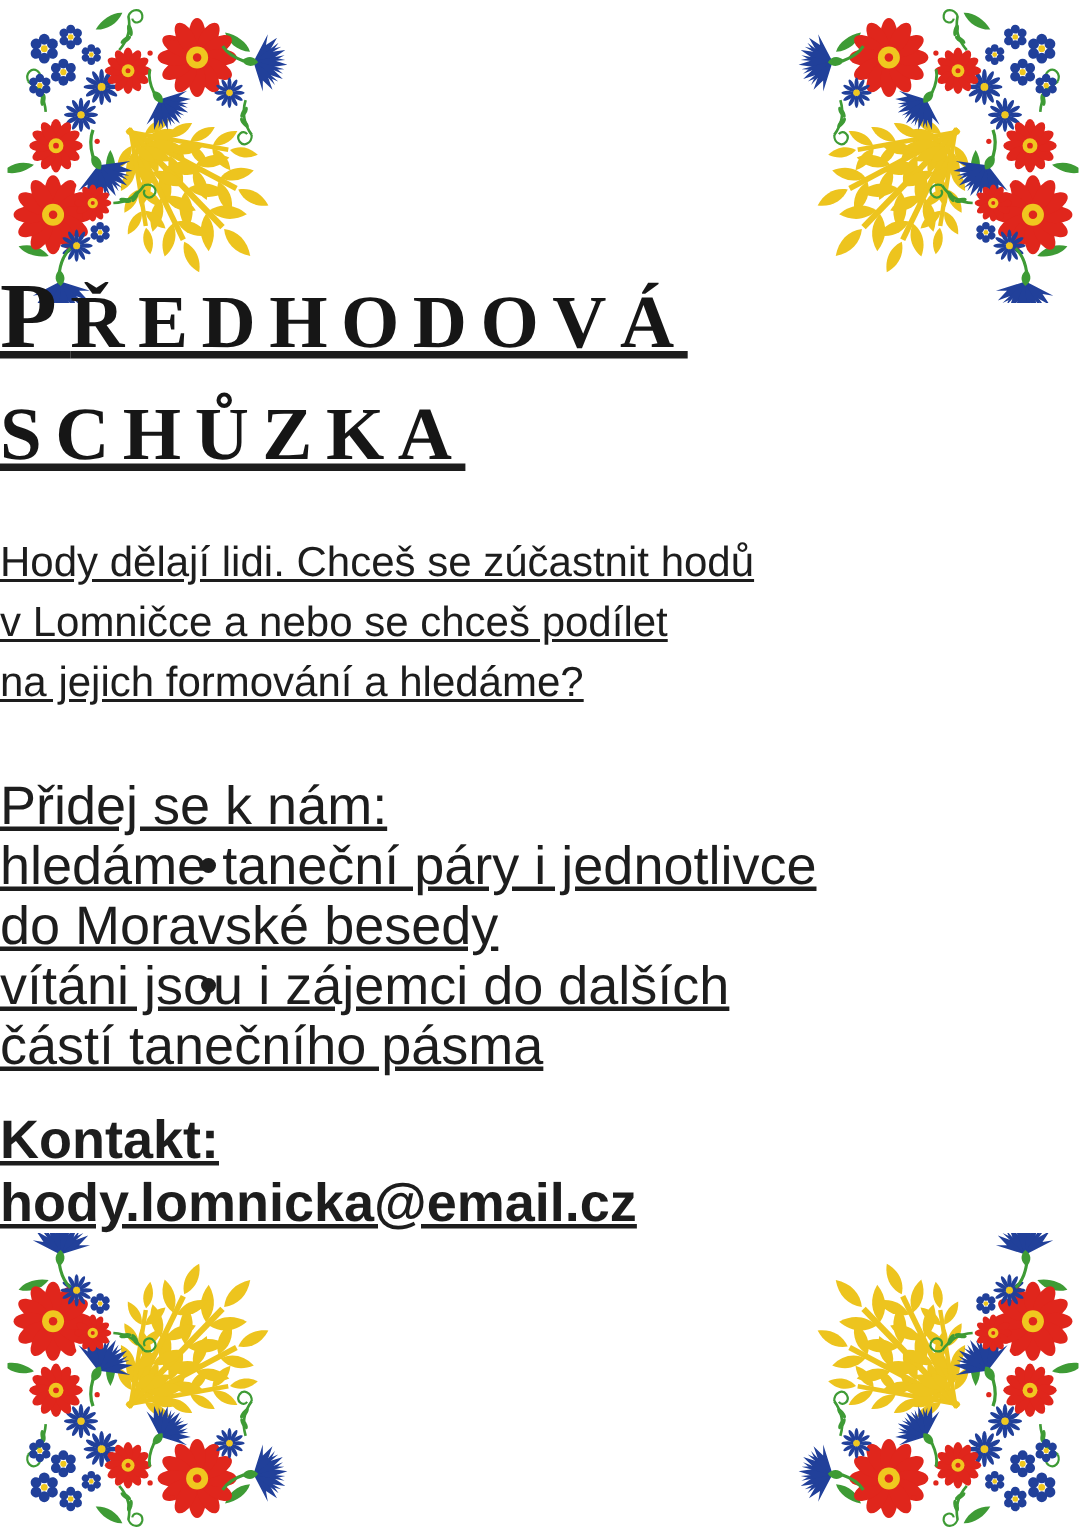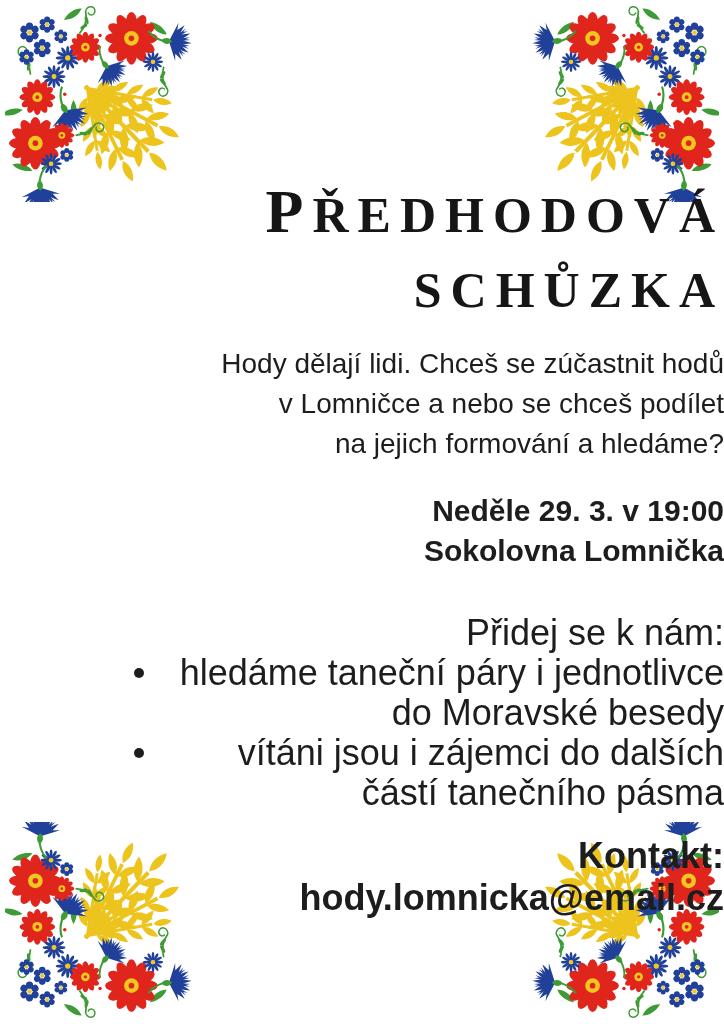--- a/index.html
+++ b/index.html
@@ -32,35 +32,36 @@
     pointer-events: none;
   }
   .corner.tl { top: 6px;    left: 5px; }
   .corner.tr { top: 6px;    right: 5px;  transform: scaleX(-1); }
   .corner.bl { bottom: 6px; left: 5px;   transform: scaleY(-1); }
   .corner.br { bottom: 6px; right: 5px;  transform: scale(-1,-1); }
   
   .content {
     position: absolute;
     inset: 0;
-    text-align: right;
+    text-align: left;
+    text-decoration: underline;
   }
   .title {
     margin-top: 174px;
     font-family: "Liberation Serif", serif;
     font-weight: 700;
     font-size: 50px;
     line-height: 75px;
     letter-spacing: 0.18em;
     color: #161616;
   }
   .title-line { display: block; }
   .title-line.first::first-letter { font-size: 1.24em; }
   .intro {
-    margin-top: 16px;
+    margin-top: 28px;
     font-size: 28px;
     line-height: 40px;
   }
   .event {
     margin-top: 27px;
     font-size: 30px;
     line-height: 40px;
     font-weight: 700;
   }
   .join {
@@ -245,24 +246,20 @@
       <span class="title-line first">PŘEDHODOVÁ</span>
       <span class="title-line">SCHŮZKA</span>
     </h1>
 
     <div class="intro">
       <div>Hody dělají lidi. Chceš se zúčastnit hodů</div>
       <div>v Lomničce a nebo se chceš podílet</div>
       <div>na jejich formování a hledáme?</div>
     </div>
 
-    <div class="event">
-      <div>Neděle 29. 3. v 19:00</div>
-      <div>Sokolovna Lomnička</div>
-    </div>
 
     <div class="join">
       <div>Přidej se k nám:</div>
       <ul class="bullets">
         <li>
           <span class="bullet-dot"></span>
           <div>hledáme taneční páry i jednotlivce</div>
           <div>do Moravské besedy</div>
         </li>
         <li>

